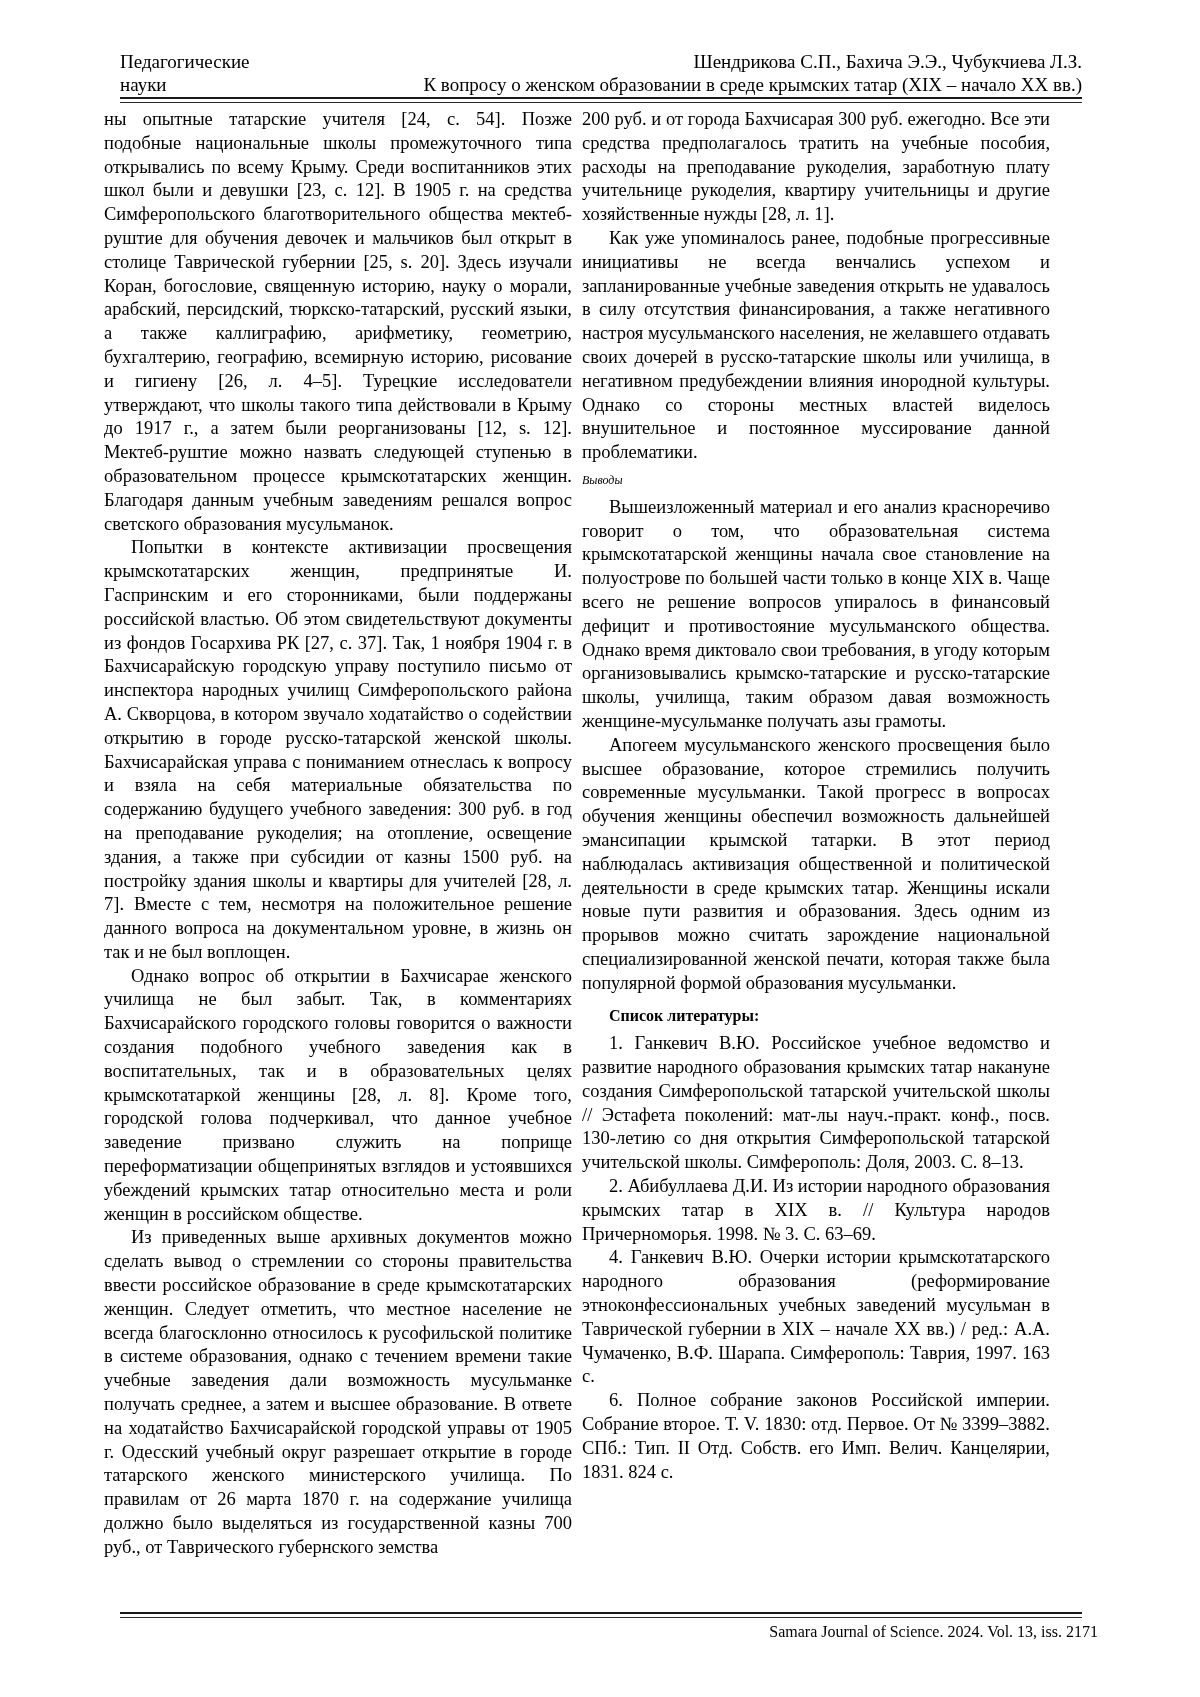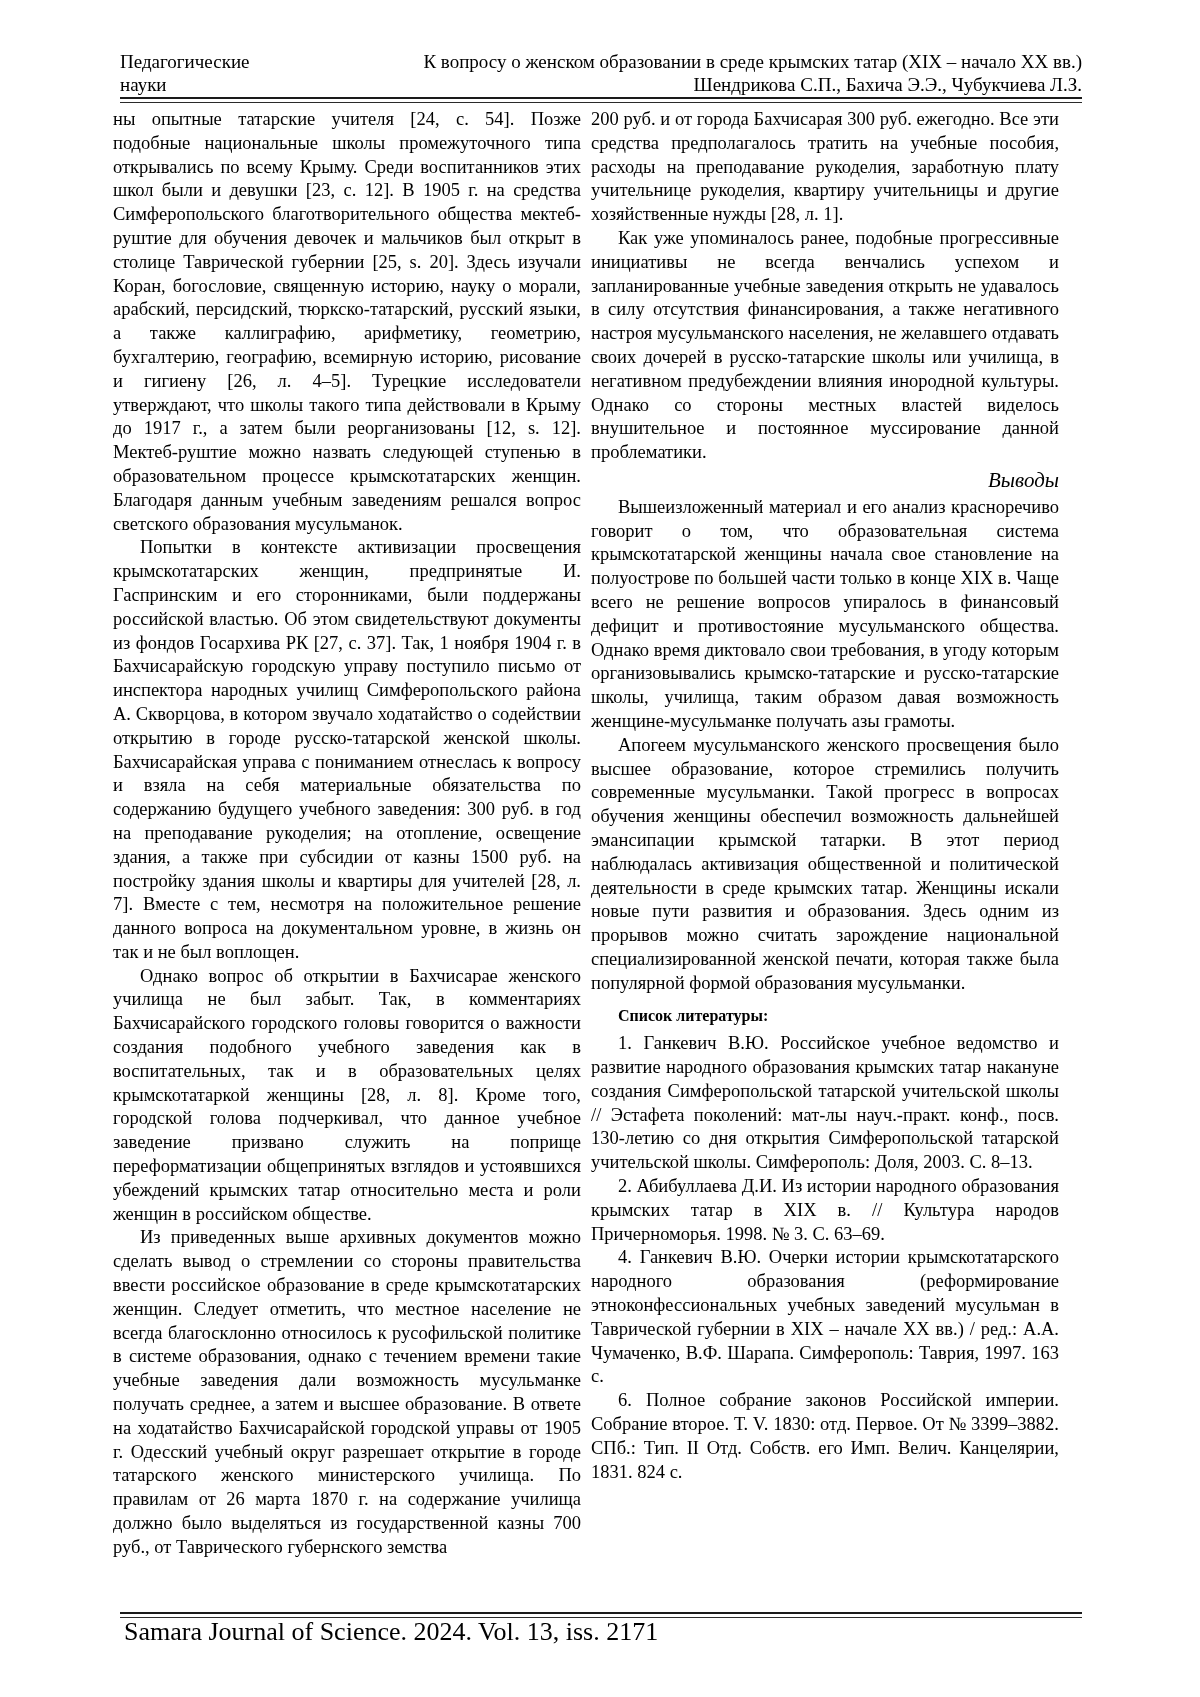--- a/index.html
+++ b/index.html
@@ -29,70 +29,70 @@
     left: 120px; width: 962px;
     height: 3px;
     border-top: 2.5px solid #1a1a1a;
     border-bottom: 1.2px solid #2a2a2a;
   }
   .rule-top { top: 97px; }
   .rule-bottom { top: 1612px; }
   
   .content {
     position: absolute;
-    top: 108px; left: 113px; width: 962px;
+    top: 108px; left: 104px; width: 962px;
     display: flex;
     gap: 10px;
   }
   .col {
     width: 468px;
     text-align: justify;
     font-size: 18.5px;
     line-height: 23.8px;
   }
   .col p { margin: 0; }
   .col p.indent { text-indent: 27px; }
   .h-conclusions {
-    text-align: right;
+    text-align: left;
     font-style: italic;
     font-weight: normal;
-    font-size: 21px;
+    font-size: 12px;
     margin: 4px 0 3px 0;
   }
   .h-references {
     font-weight: bold;
     font-size: 16px;
     text-indent: 27px;
     text-align: left;
     margin: 9px 0 4px 0;
   }
   .ref { text-indent: 27px; }
   
   .footer {
     position: absolute;
-    top: 1620px; left: 124px; width: 962px;
+    top: 1620px; left: 136px; width: 962px;
     display: flex;
-    justify-content: flex-start;
-    font-size: 26px;
+    justify-content: flex-end;
+    font-size: 16px;
     line-height: 24px;
   }
 </style>
 </head>
 <body>
 
 <div class="page">
 
   <div class="header">
     <div class="header-left">
       <div>Педагогические</div>
       <div>науки</div>
     </div>
     <div class="header-right">
+      <div>Шендрикова С.П., Бахича Э.Э., Чубукчиева Л.З.</div>
       <div>К вопросу о женском образовании в среде крымских татар (XIX – начало XX вв.)</div>
-      <div>Шендрикова С.П., Бахича Э.Э., Чубукчиева Л.З.</div>
     </div>
   </div>
   <div class="double-rule rule-top"></div>
 
   <div class="content">
 
     <div class="col">
       <p>ны опытные татарские учителя [24, с. 54]. Позже подобные национальные школы промежуточного типа открывались по всему Крыму. Среди воспитанников этих школ были и девушки [23, с. 12]. В 1905 г. на средства Симферопольского благотворительного общества мектеб-руштие для обучения девочек и мальчиков был открыт в столице Таврической губернии [25, s. 20]. Здесь изучали Коран, богословие, священную историю, науку о морали, арабский, персидский, тюркско-татарский, русский языки, а также каллиграфию, арифметику, геометрию, бухгалтерию, географию, всемирную историю, рисование и гигиену [26, л. 4–5]. Турецкие исследователи утверждают, что школы такого типа действовали в Крыму до 1917 г., а затем были реорганизованы [12, s. 12]. Мектеб-руштие можно назвать следующей ступенью в образовательном процессе крымскотатарских женщин. Благодаря данным учебным заведениям решался вопрос светского образования мусульманок.</p>
       <p class="indent">Попытки в контексте активизации просвещения крымскотатарских женщин, предпринятые И. Гаспринским и его сторонниками, были поддержаны российской властью. Об этом свидетельствуют документы из фондов Госархива РК [27, с. 37]. Так, 1 ноября 1904 г. в Бахчисарайскую городскую управу поступило письмо от инспектора народных училищ Симферопольского района А. Скворцова, в котором звучало ходатайство о содействии открытию в городе русско-татарской женской школы. Бахчисарайская управа с пониманием отнеслась к вопросу и взяла на себя материальные обязательства по содержанию будущего учебного заведения: 300 руб. в год на преподавание рукоделия; на отопление, освещение здания, а также при субсидии от казны 1500 руб. на постройку здания школы и квартиры для учителей [28, л. 7]. Вместе с тем, несмотря на положительное решение данного вопроса на документальном уровне, в жизнь он так и не был воплощен.</p>
       <p class="indent">Однако вопрос об открытии в Бахчисарае женского училища не был забыт. Так, в комментариях Бахчисарайского городского головы говорится о важности создания подобного учебного заведения как в воспитательных, так и в образовательных целях крымскотатаркой женщины [28, л. 8]. Кроме того, городской голова подчеркивал, что данное учебное заведение призвано служить на поприще переформатизации общепринятых взглядов и устоявшихся убеждений крымских татар относительно места и роли женщин в российском обществе.</p>

